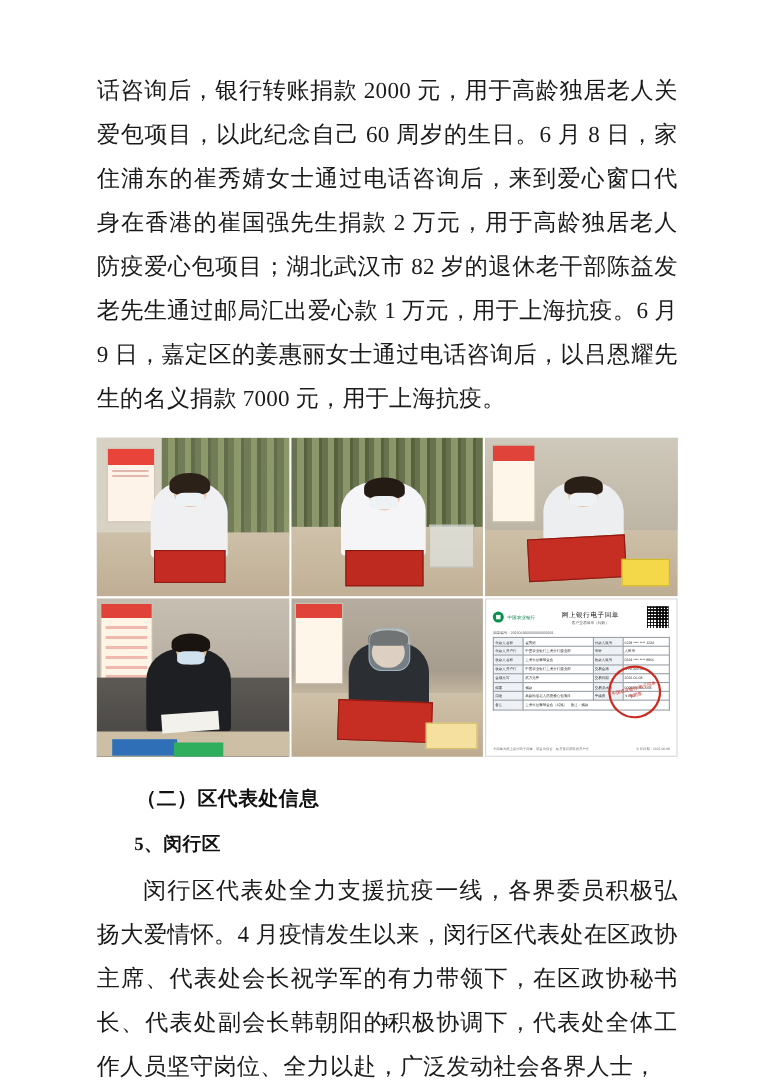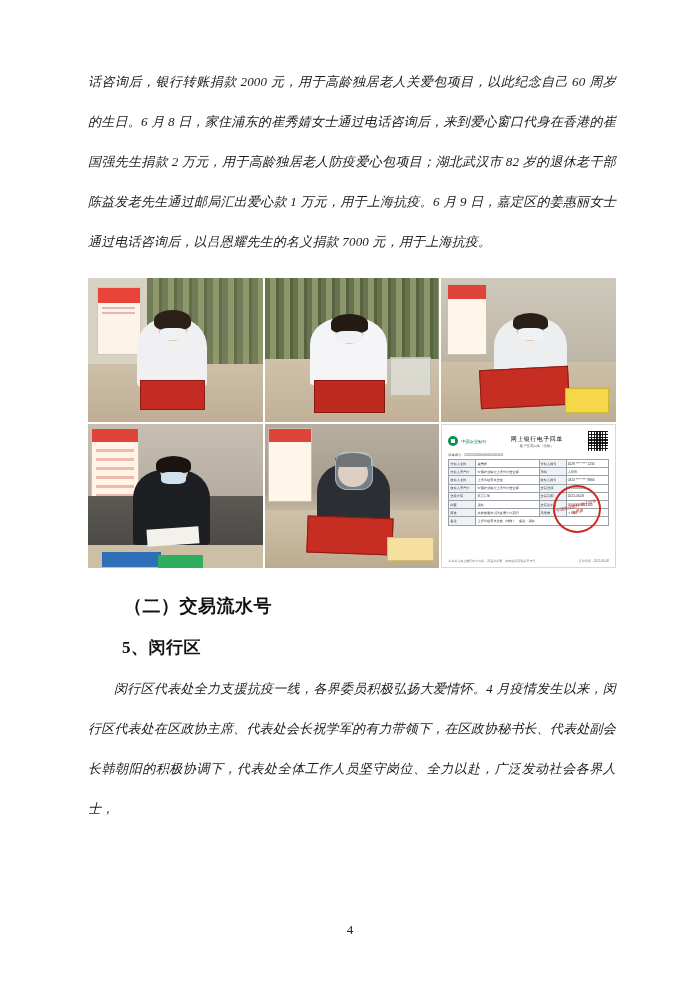--- a/index.html
+++ b/index.html
@@ -20,28 +20,27 @@
     background: #ffffff;
     box-sizing: border-box;
   }
   .content {
     position: absolute;
     left: 88px;
     top: 62px;
     width: 528px;
   }
   .para {
-    font-size: 13px;
+    font-size: 21px;
     line-height: 40px;
     color: #1a1a1a;
     text-align: justify;
     text-justify: inter-ideograph;
     letter-spacing: 0.2px;
     margin: 0;
-    font-style: italic;
   }
   .para.indent {
     text-indent: 2em;
   }
   .figure {
     margin-top: 16px;
     width: 528px;
   }
   .photo-grid {
     display: grid;
@@ -386,21 +385,21 @@
             <div class="rcpt-foot">
               <span>本回单为网上银行电子回单，请妥善保管。如有疑问请联系开户行。</span>
               <span>打印日期：2022-06-08</span>
             </div>
           </div>
         </div>
 
       </div>
     </div>
 
-    <p class="h-section">（二）交易流水号</p>
+    <p class="h-section">（二）区代表处信息</p>
     <p class="h-sub">5、闵行区</p>
 
     <div class="body-block">
       <p class="para indent">闵行区代表处全力支援抗疫一线，各界委员积极弘扬大爱情怀。4 月疫情发生以来，闵行区代表处在区政协主席、代表处会长祝学军的有力带领下，在区政协秘书长、代表处副会长韩朝阳的积极协调下，代表处全体工作人员坚守岗位、全力以赴，广泛发动社会各界人士，</p>
     </div>
 
   </div>
 
   <div class="pagenum">4</div>
 </div>

